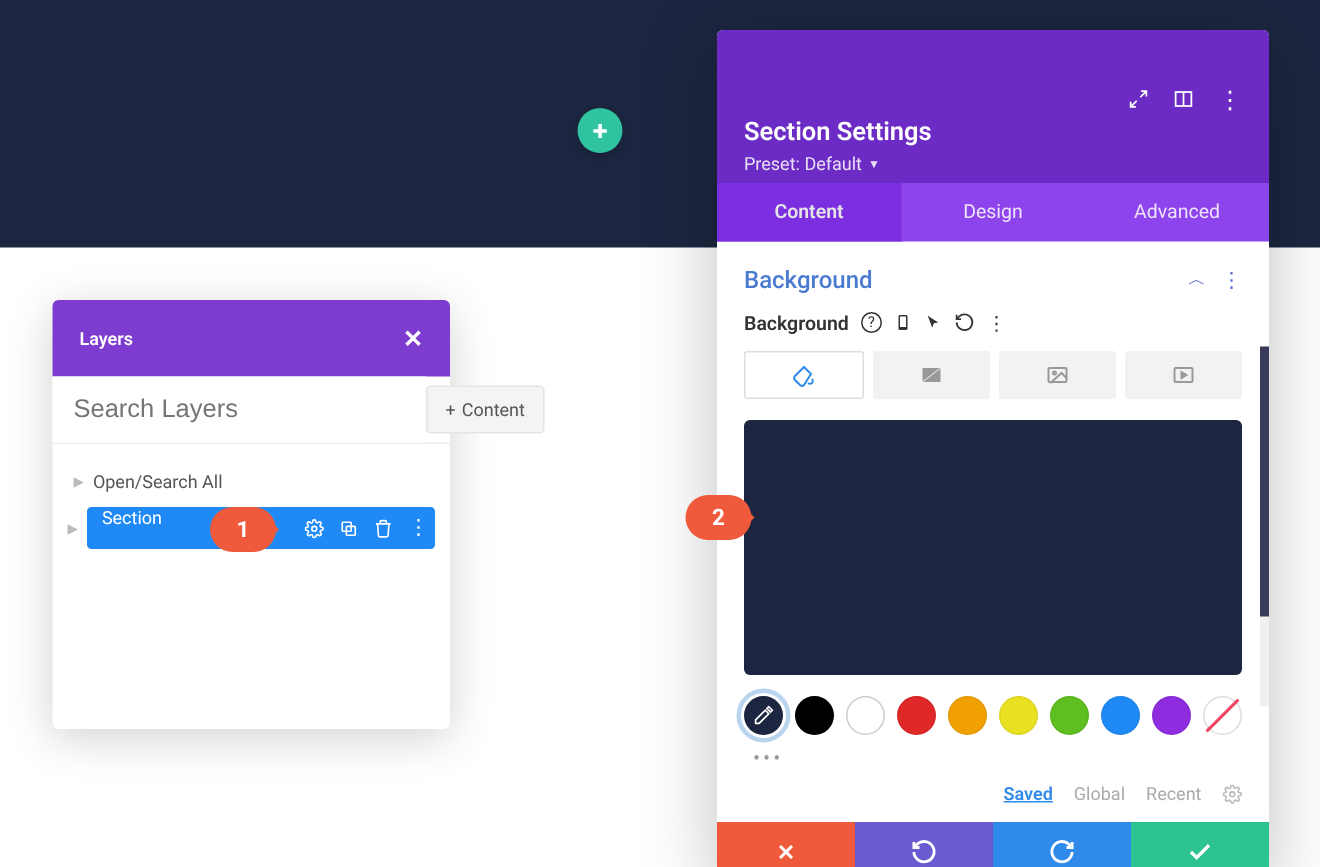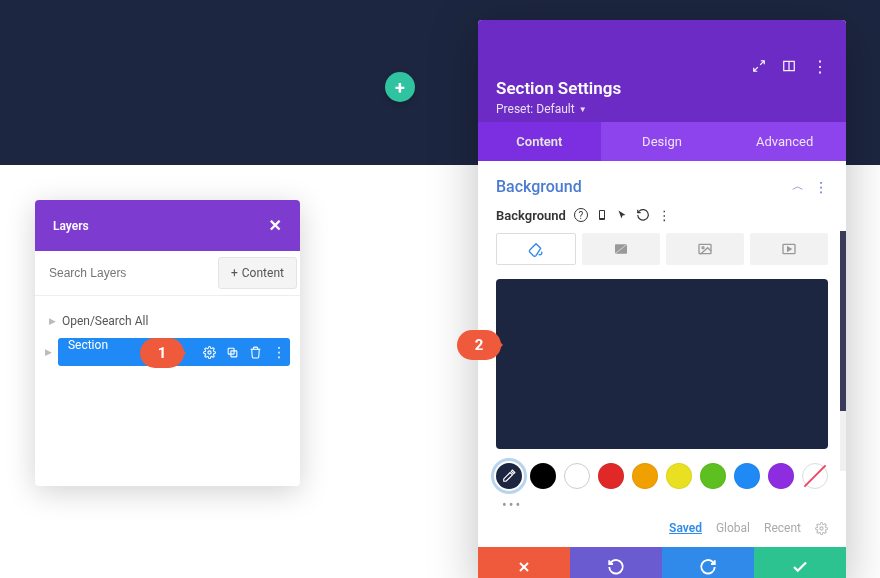--- a/index.html
+++ b/index.html
@@ -6,21 +6,21 @@
   body { font-family: -apple-system, BlinkMacSystemFont, "Segoe UI", Roboto, sans-serif; background: #fff; width: 880px; height: 578px; overflow: hidden; position: relative; }
   .dark-band { position: absolute; top: 0; left: 0; right: 0; height: 165px; background: #1d2640; }
   .add-circle { position: absolute; top: 72px; left: 385px; width: 30px; height: 30px; border-radius: 50%; background: #2fc39f; color: #fff; display: flex; align-items: center; justify-content: center; font-size: 18px; font-weight: 700; cursor: pointer; box-shadow: 0 2px 6px rgba(0,0,0,0.2); }
 
   
   .layers-panel { position: absolute; top: 200px; left: 35px; width: 265px; background: #fff; border-radius: 4px; box-shadow: 0 6px 30px rgba(0,0,0,0.18); }
   .layers-header { background: #7e3bd0; color: #fff; display: flex; align-items: center; justify-content: space-between; padding: 16px 18px; border-radius: 4px 4px 0 0; }
   .layers-header h3 { font-size: 12px; font-weight: 600; }
   .layers-header .close { font-size: 16px; font-weight: 700; cursor: pointer; }
   .layers-search { display: flex; align-items: center; border-bottom: 1px solid #eee; }
-  .layers-search input { flex: 1; border: none; padding: 12px 14px; font-size: 12px; outline: none; color: #666; }
+  .layers-search input { flex: 1; border: none; padding: 12px 14px; font-size: 17px; outline: none; color: #666; }
   .layers-search .filter { padding: 0 12px; height: 32px; margin: 6px 6px 6px 0; background: #f4f4f4; border: 1px solid #e4e4e4; font-size: 12px; color: #555; cursor: pointer; display: flex; align-items: center; gap: 4px; border-radius: 3px; }
   .layers-body { padding: 14px 10px 120px 10px; }
   .oc-all { font-size: 12px; color: #555; padding: 4px 4px 10px 4px; display: flex; align-items: center; gap: 6px; }
   .tri { font-size: 9px; color: #bbb; }
   .layer-row { display: flex; align-items: center; gap: 6px; }
   .section-pill { flex: 1; background: #1f8af6; color: #fff; display: flex; height: 28px; border-radius: 3px; font-size: 12px; position: relative; padding-left: 10px; }
   .section-pill .actions { position: absolute; right: 4px; top: 0; bottom: 0; display: flex; align-items: center; gap: 10px; }
   .section-pill .actions span { cursor: pointer; display: inline-block; }
 
   

